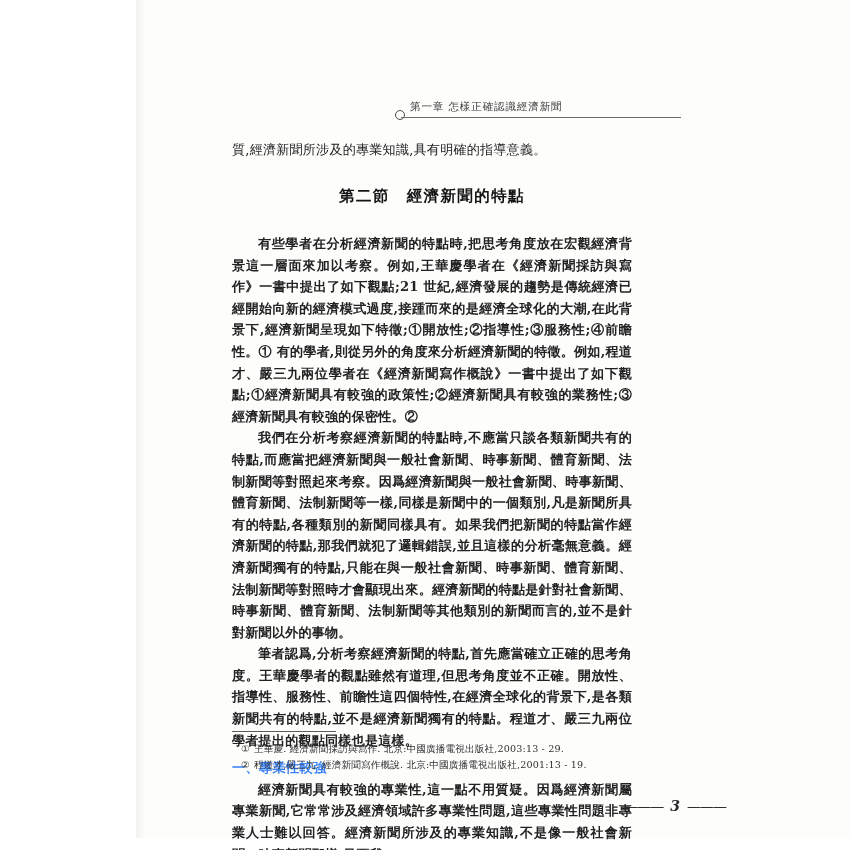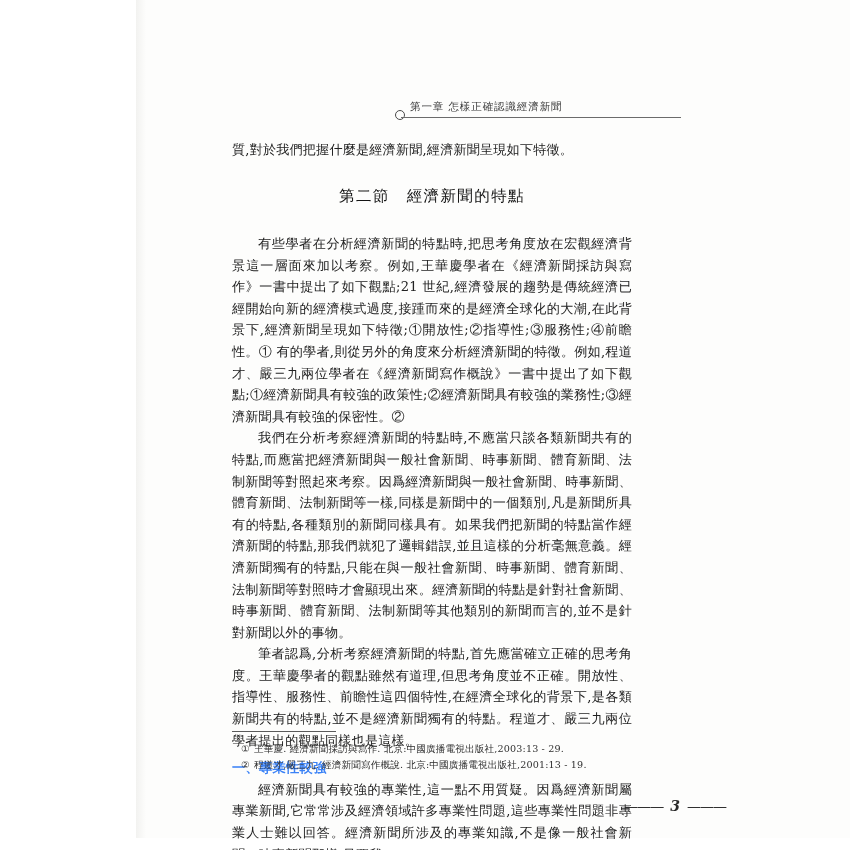--- a/index.html
+++ b/index.html
@@ -103,33 +103,33 @@
   }
 
   
   .section-heading {
     position: absolute;
     left: 232px;
     top: 186px;
     width: 400px;
     text-align: center;
     font-size: 15.5px;
-    font-weight: normal;
+    font-weight: bold;
     letter-spacing: 1.4px;
     color: #141414;
     font-family: "DejaVu Serif", "Liberation Serif", serif;
   }
 
   .body-flow {
     position: absolute;
     left: 232px;
     top: 233px;
     width: 400px;
   }
-  .body-flow .para { margin-bottom: 0px; }
+  .body-flow .para { margin-bottom: 0px; font-weight: bold; }
 
   
   .subhead {
     font-size: 13.2px;
     line-height: 21.6px;
     font-weight: bold;
     letter-spacing: 0.3px;
     color: #3b82f6;
     margin: 0;
     padding-top: 6px;
@@ -194,21 +194,21 @@
   <div class="paper-sheet"></div>
   <div class="gutter-shade"></div>
 
   <div class="running-head">
     <div class="rh-circle"></div>
     <div class="rh-text">第一章  怎樣正確認識經濟新聞</div>
     <div class="rh-rule"></div>
   </div>
 
   <div class="line-first">
-    <p class="para">質,對於我們把握什麼是經濟新聞,經濟新聞呈現如下特徵。</p>
+    <p class="para">質,經濟新聞所涉及的專業知識,具有明確的指導意義。</p>
   </div>
 
   <div class="section-heading">第二節　經濟新聞的特點</div>
 
   <div class="body-flow">
     <p class="para indent">有些學者在分析經濟新聞的特點時,把思考角度放在宏觀經濟背景這一層面來加以考察。例如,王華慶學者在《經濟新聞採訪與寫作》一書中提出了如下觀點;21 世紀,經濟發展的趨勢是傳統經濟已經開始向新的經濟模式過度,接踵而來的是經濟全球化的大潮,在此背景下,經濟新聞呈現如下特徵;①開放性;②指導性;③服務性;④前瞻性。① 有的學者,則從另外的角度來分析經濟新聞的特徵。例如,程道才、嚴三九兩位學者在《經濟新聞寫作概說》一書中提出了如下觀點;①經濟新聞具有較強的政策性;②經濟新聞具有較強的業務性;③經濟新聞具有較強的保密性。②</p>
     <p class="para indent">我們在分析考察經濟新聞的特點時,不應當只談各類新聞共有的特點,而應當把經濟新聞與一般社會新聞、時事新聞、體育新聞、法制新聞等對照起來考察。因爲經濟新聞與一般社會新聞、時事新聞、體育新聞、法制新聞等一樣,同樣是新聞中的一個類別,凡是新聞所具有的特點,各種類別的新聞同樣具有。如果我們把新聞的特點當作經濟新聞的特點,那我們就犯了邏輯錯誤,並且這樣的分析毫無意義。經濟新聞獨有的特點,只能在與一般社會新聞、時事新聞、體育新聞、法制新聞等對照時才會顯現出來。經濟新聞的特點是針對社會新聞、時事新聞、體育新聞、法制新聞等其他類別的新聞而言的,並不是針對新聞以外的事物。</p>
     <p class="para indent">筆者認爲,分析考察經濟新聞的特點,首先應當確立正確的思考角度。王華慶學者的觀點雖然有道理,但思考角度並不正確。開放性、指導性、服務性、前瞻性這四個特性,在經濟全球化的背景下,是各類新聞共有的特點,並不是經濟新聞獨有的特點。程道才、嚴三九兩位學者提出的觀點同樣也是這樣。</p>
     <p class="subhead">一、專業性較強</p>
     <p class="para indent">經濟新聞具有較強的專業性,這一點不用質疑。因爲經濟新聞屬專業新聞,它常常涉及經濟領域許多專業性問題,這些專業性問題非專業人士難以回答。經濟新聞所涉及的專業知識,不是像一般社會新聞、時事新聞那樣,只要我</p>

